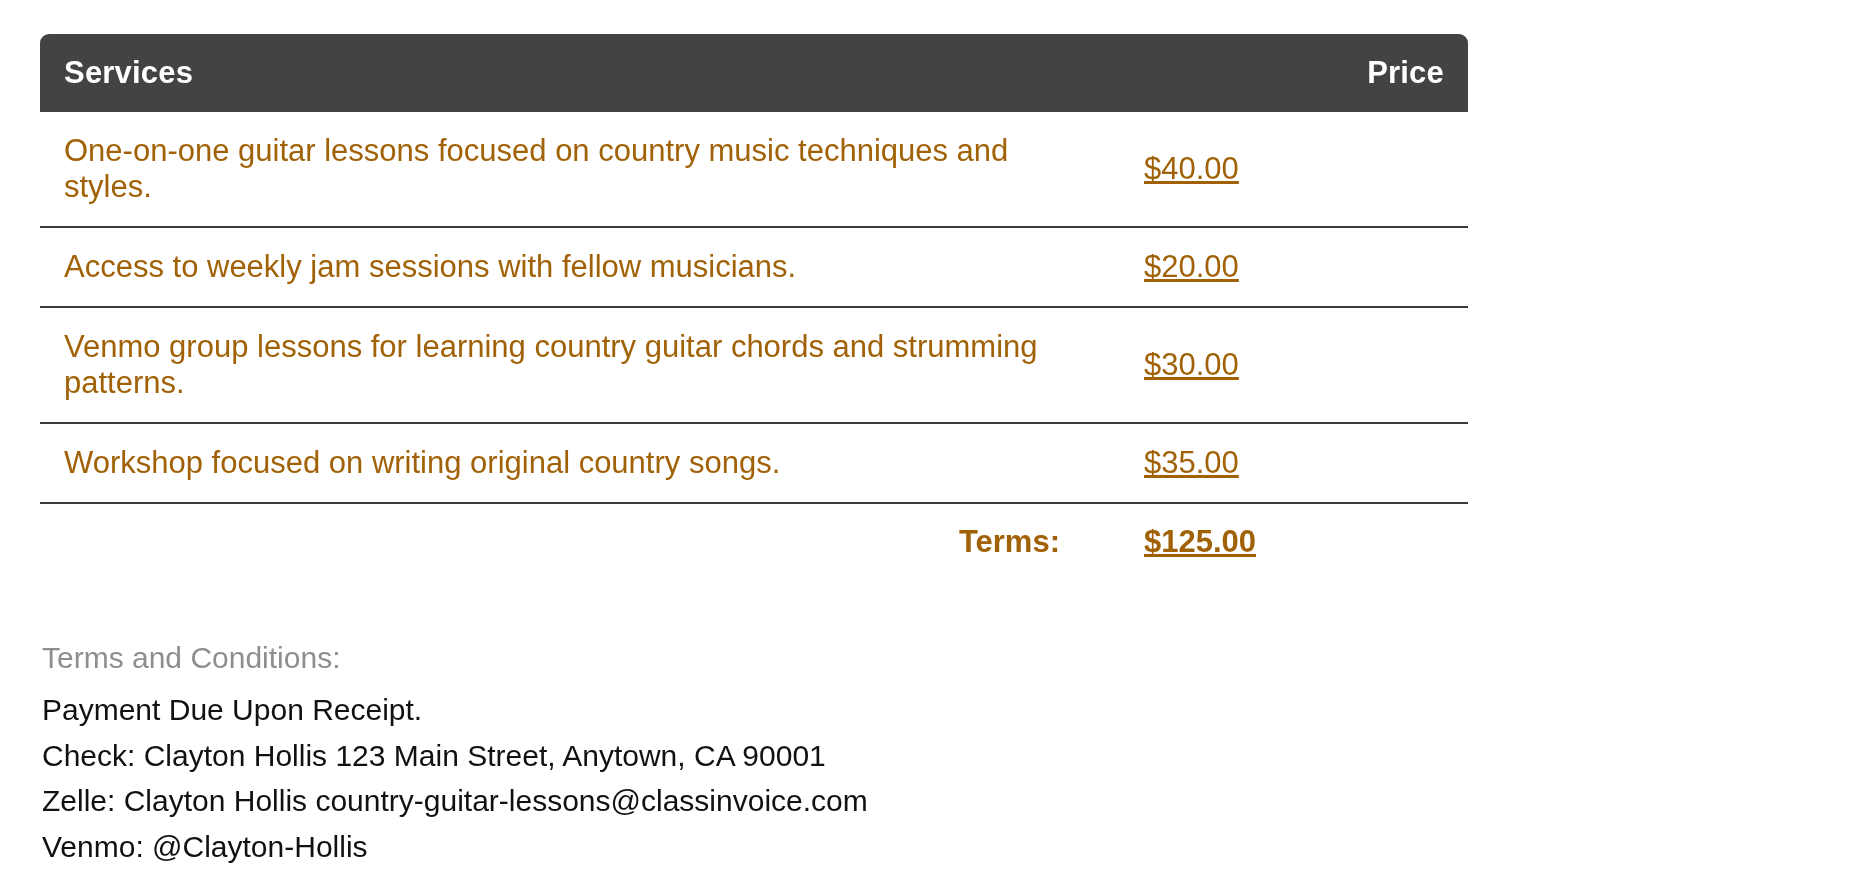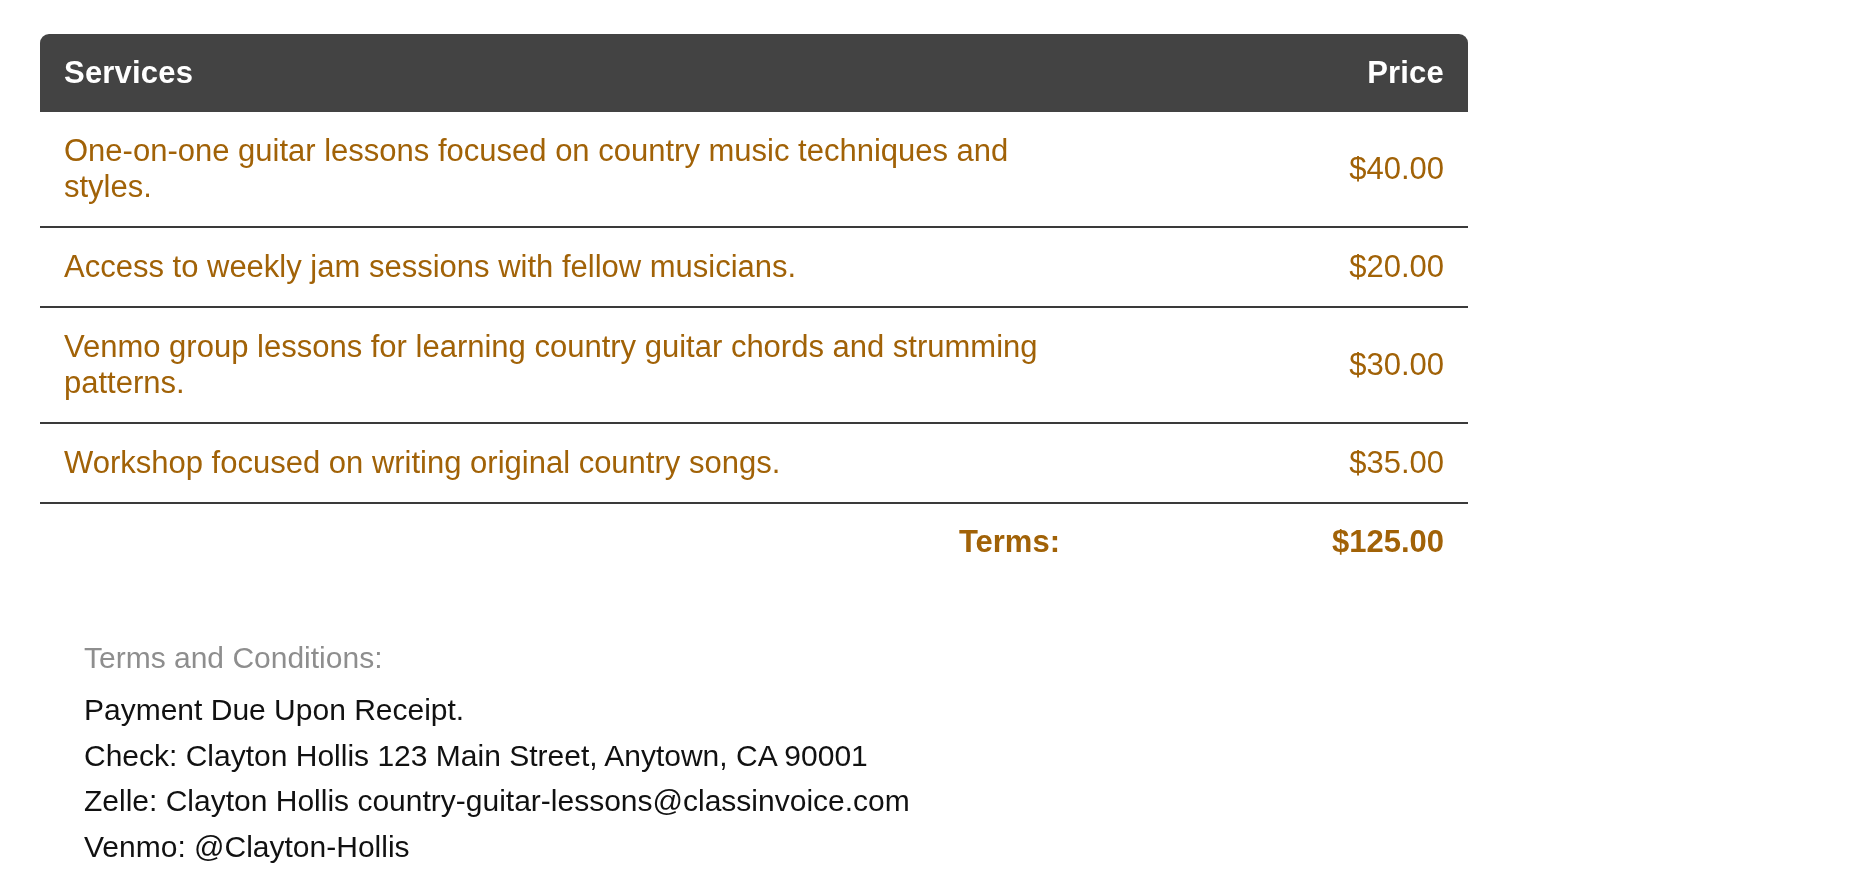--- a/index.html
+++ b/index.html
@@ -44,37 +44,37 @@
     border-top-right-radius: 9px;
   }
   .invoice-table tbody td {
     font-size: 31px;
     padding: 21px 24px;
     border-bottom: 2px solid #3a3a3a;
     vertical-align: middle;
     color: #a16207;
   }
   .invoice-table tbody tr td.price-cell {
-    text-align: right;
+    text-align: left;
     white-space: nowrap;
+    text-decoration: underline;
   }
   .invoice-table tbody tr.total-row td {
     border-bottom: none;
     font-weight: bold;
     font-size: 31px;
     padding-top: 20px;
   }
   .total-label {
     text-align: right;
     padding-right: 60px !important;
   }
   .terms {
     margin-top: 60px;
     padding-left: 2px;
-    margin-left: 42px;
   }
   .terms-title {
     color: #8e8e8e;
     font-size: 30px;
     margin-bottom: 12px;
   }
   .terms-line {
     font-size: 30px;
     color: #111111;
     line-height: 1.52;

